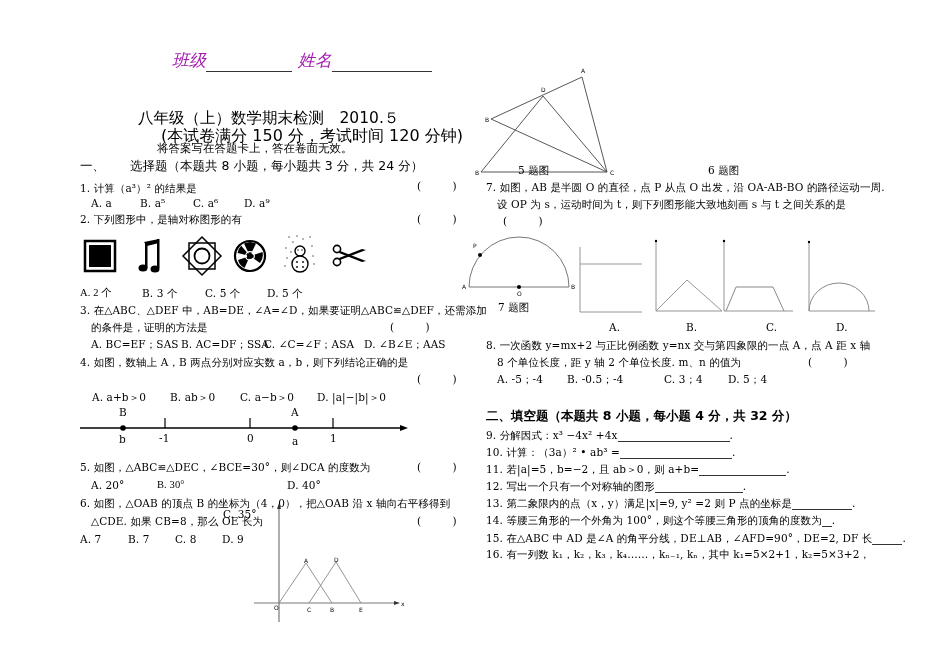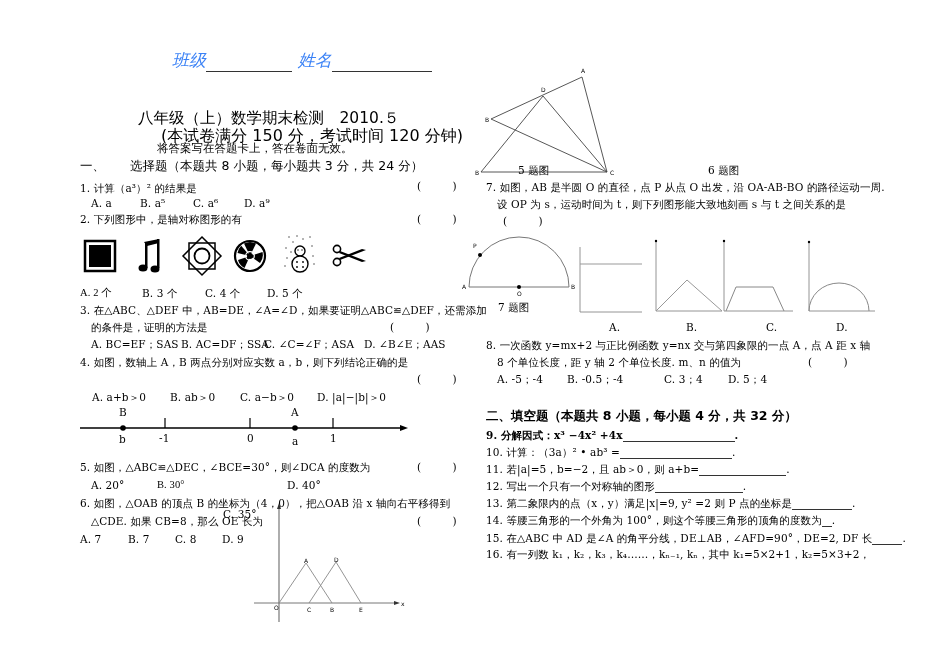--- a/index.html
+++ b/index.html
@@ -4,21 +4,21 @@
 <style>
   html, body { margin:0; padding:0; background:#ffffff; }
   body { width:950px; height:672px; position:relative; overflow:hidden; color:#000;
          font-family:"DejaVu Serif","Liberation Serif",serif; }
   .abs { position:absolute; white-space:nowrap; }
   .q { font-size:10.5px; line-height:14px; letter-spacing:0.1px; }
   .sans { font-family:"DejaVu Sans","Liberation Sans",sans-serif; }
   .hdr-title { font-size:15.5px; }
   .sub { font-size:11.5px; }
   .sec { font-size:12.5px; }
-  .name-line { font-style:italic; font-size:17px; font-family:"DejaVu Serif","Liberation Serif",serif; color:#3b82f6;}
+  .name-line { font-style:italic; font-size:17px; font-family:"DejaVu Serif","Liberation Serif",serif; color:#a21caf;}
   .uline { display:inline-block; border-bottom:1px solid #333; height:14px; vertical-align:bottom; }
   .paren { letter-spacing:0; }
   svg { position:absolute; overflow:visible; }
   .fig-lbl { font-size:6px; font-family:"DejaVu Sans","Liberation Sans",sans-serif; fill:#333; }
   .opt-lbl { font-size:10.5px; }
 </style>
 </head>
 <body>
 
 <div class="abs name-line" style="left:172px;top:49px;">
@@ -98,21 +98,21 @@
 </svg>
 <svg style="left:332px;top:244px;" width="36" height="24">
   <circle cx="5" cy="5" r="3.6" fill="none" stroke="#000" stroke-width="1.6"></circle>
   <circle cx="5" cy="18" r="3.6" fill="none" stroke="#000" stroke-width="1.6"></circle>
   <path d="M8 7 L34 17 L30 18 L7 9 Z" fill="#000"></path>
   <path d="M8 16 L34 6 L30 5 L7 14 Z" fill="#000"></path>
 </svg>
 
 <div class="abs q opt-lbl" style="left:80px;top:286px;font-family:Liberation Serif, serif;">A. 2 个</div>
 <div class="abs q opt-lbl" style="left:142px;top:286px;">B. 3 个</div>
-<div class="abs q opt-lbl" style="left:205px;top:286px;">C. 4 个</div>
+<div class="abs q opt-lbl" style="left:205px;top:286px;">C. 5 个</div>
 <div class="abs q opt-lbl" style="left:267px;top:286px;">D. 5 个</div>
 
 <div class="abs q" style="left:80px;top:303px;">3. 在△ABC、△DEF 中，AB=DE，∠A=∠D，如果要证明△ABC≌△DEF，还需添加</div>
 <div class="abs q" style="left:91px;top:320px;">的条件是，证明的方法是</div>
 <div class="abs q paren" style="left:390px;top:320px;">(　　　)</div>
 <div class="abs q opt-lbl" style="left:91px;top:337px;">A. BC=EF；SAS</div>
 <div class="abs q opt-lbl" style="left:181px;top:337px;">B. AC=DF；SSA</div>
 <div class="abs q opt-lbl" style="left:264px;top:337px;">C. ∠C=∠F；ASA</div>
 <div class="abs q opt-lbl" style="left:364px;top:337px;">D. ∠B∠E；AAS</div>
 
@@ -230,21 +230,21 @@
 <div class="abs q" style="left:486px;top:338px;">8. 一次函数 y=mx+2 与正比例函数 y=nx 交与第四象限的一点 A，点 A 距 x 轴</div>
 <div class="abs q" style="left:497px;top:355px;">8 个单位长度，距 y 轴 2 个单位长度. m、n 的值为</div>
 <div class="abs q paren" style="left:808px;top:355px;">(　　　)</div>
 <div class="abs q opt-lbl" style="left:497px;top:372px;">A. -5；-4</div>
 <div class="abs q opt-lbl" style="left:567px;top:372px;">B. -0.5；-4</div>
 <div class="abs q opt-lbl" style="left:664px;top:372px;">C. 3；4</div>
 <div class="abs q opt-lbl" style="left:728px;top:372px;">D. 5；4</div>
 
 <div class="abs sans sec" style="left:486px;top:408px;font-weight:bold;">二、填空题（本题共 8 小题，每小题 4 分，共 32 分）</div>
 
-<div class="abs q" style="left:486px;top:427px;font-weight:bold;">
+<div class="abs q" style="left:486px;top:427px;">
   <span>9. 分解因式：x³ −4x² +4x</span><span class="uline" style="width:112px;"></span><span>.</span>
 </div>
 <div class="abs q" style="left:486px;top:444px;">
   <span>10. 计算：（3a）² • ab³ =</span><span class="uline" style="width:112px;"></span><span>.</span>
 </div>
 <div class="abs q" style="left:486px;top:461px;">
   <span>11. 若|a|=5，b=−2，且 ab＞0，则 a+b=</span><span class="uline" style="width:87px;"></span><span>.</span>
 </div>
 <div class="abs q" style="left:486px;top:478px;">
   <span>12. 写出一个只有一个对称轴的图形</span><span class="uline" style="width:88px;"></span><span>.</span>

